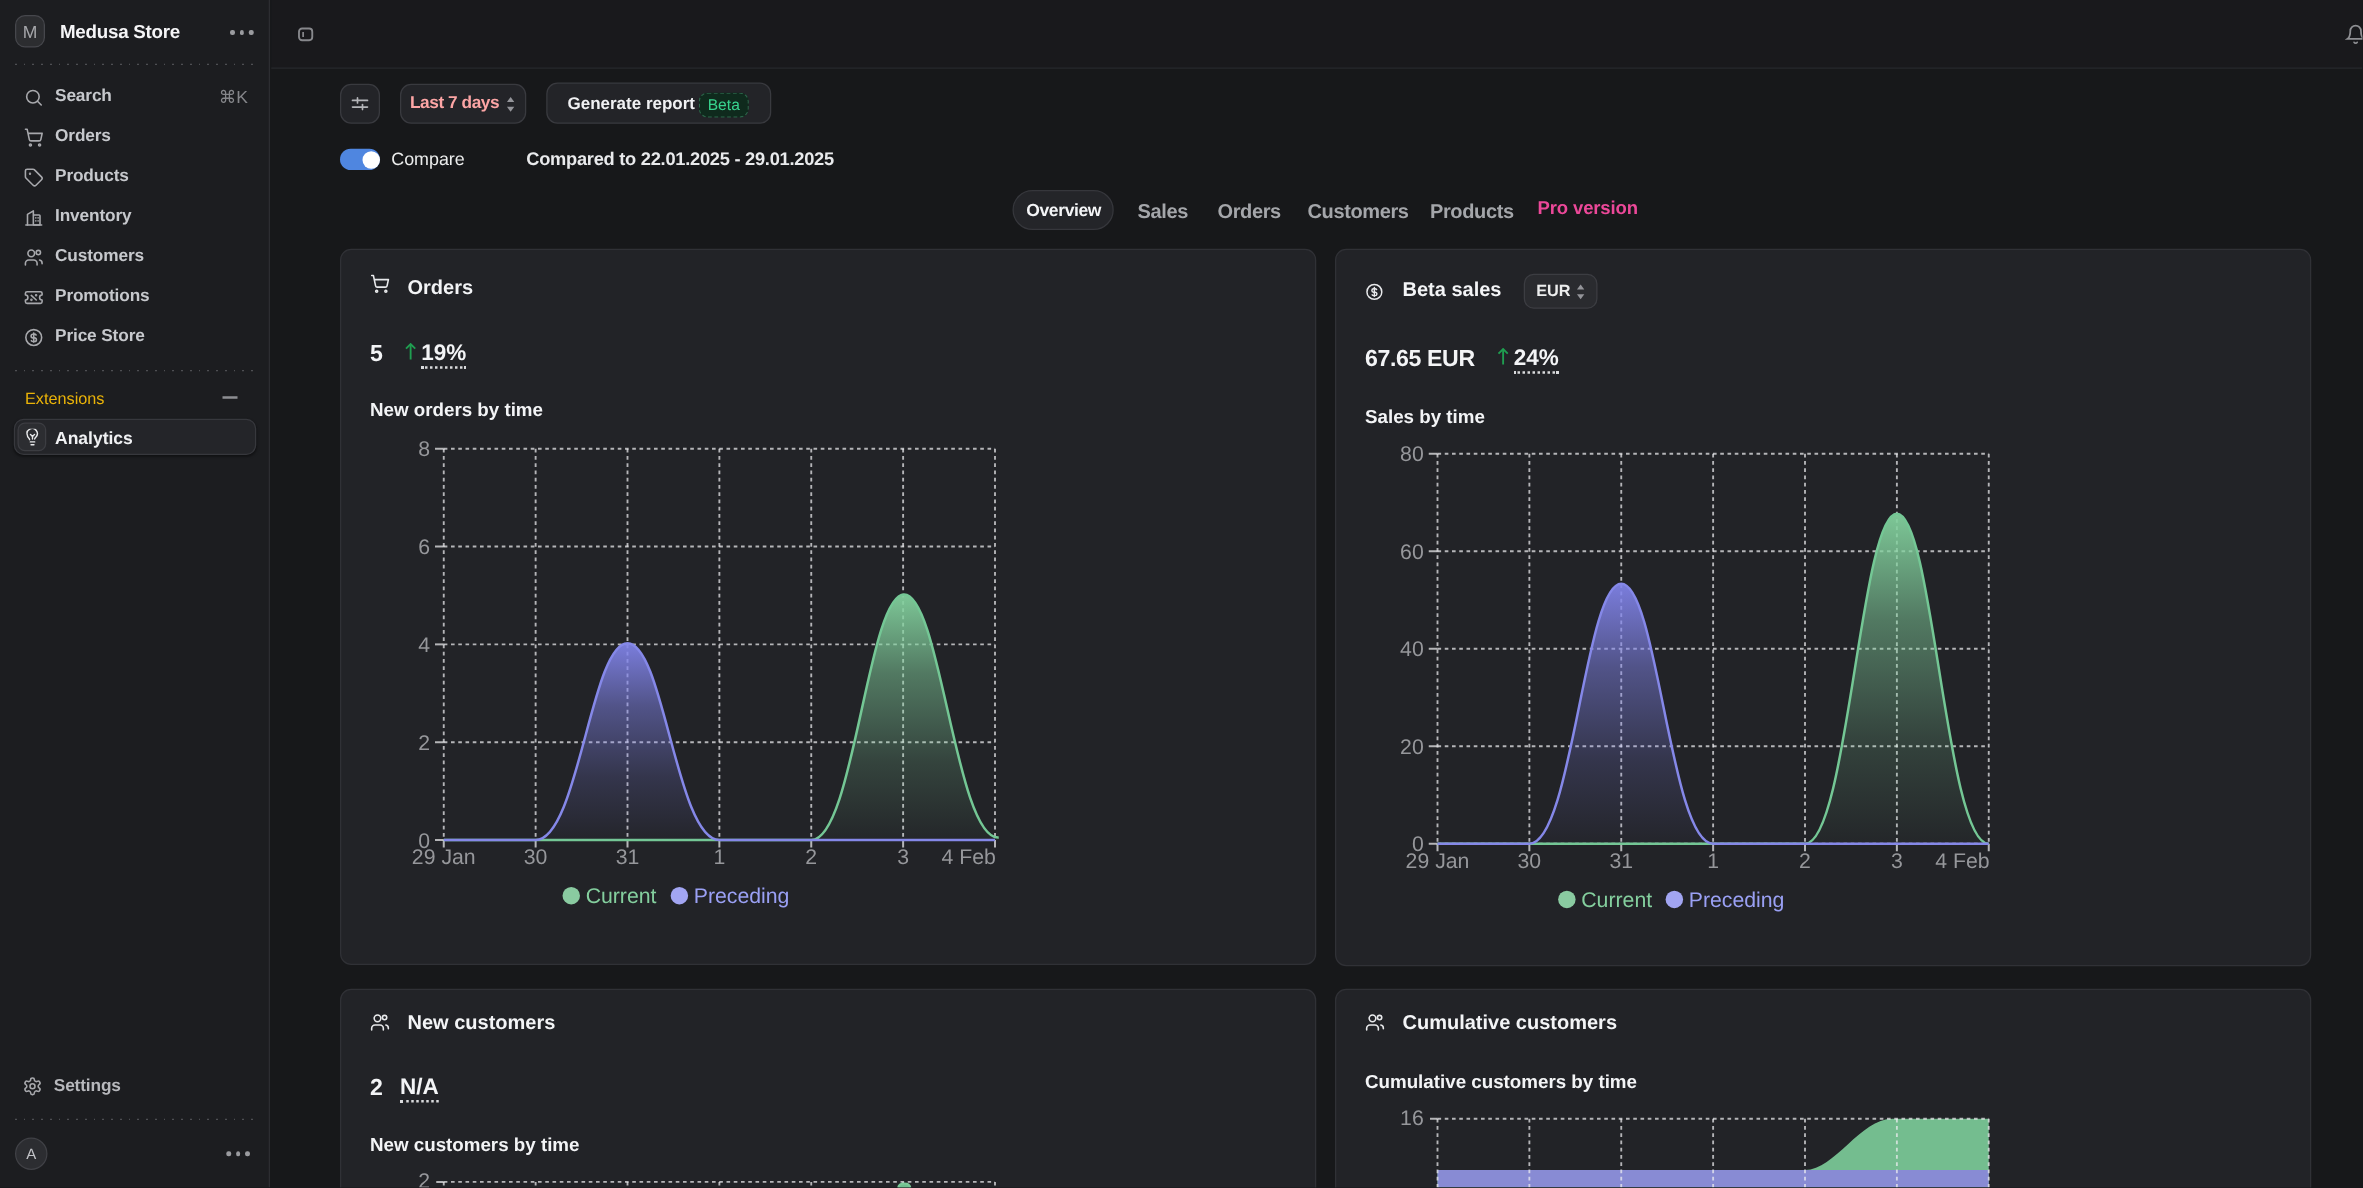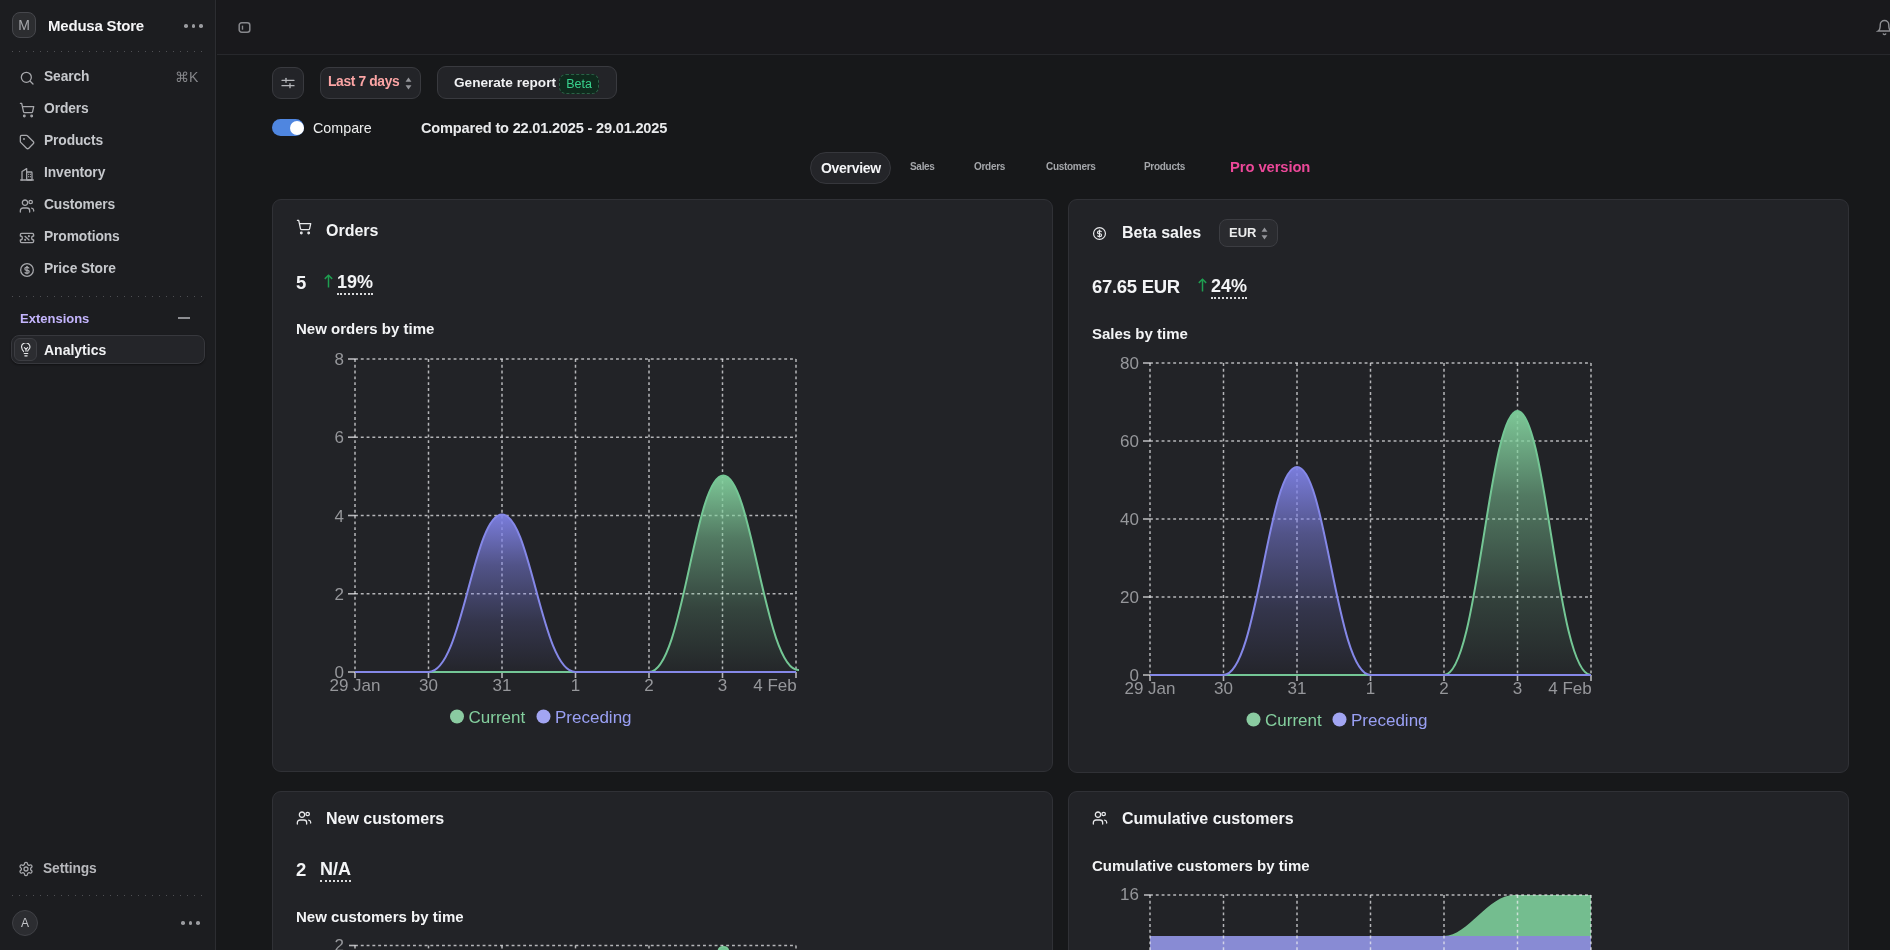--- a/index.html
+++ b/index.html
@@ -7,21 +7,21 @@
 .sidebar { position:absolute; left:0; top:0; width:216px; height:950px; background:#1c1d20; border-right:1px solid #2c2d31; }
 .topbar { position:absolute; left:217px; top:0; width:1673px; height:55px; background:#19191c; border-bottom:1px solid #27282c; }
 .navtxt { font-size:13.8px; color:#c6c8cc; font-weight:600; letter-spacing:-0.1px; }
 .dot3 { display:inline-block; width:3.5px; height:3.5px; border-radius:50%; background:#9a9b9f; margin-right:4px; vertical-align:top; }
 .dotdiv { background-image:repeating-linear-gradient(90deg,#4e4f53 0 1.3px,transparent 1.3px 7px); height:1.3px; }
 .card { position:absolute; background:#222327; border:1px solid #303136; border-radius:9px; }
 .ctitle { font-size:16px; font-weight:700; color:#f3f4f6; }
 .clabel { font-size:15px; font-weight:700; color:#f3f4f6; }
 .dotted { border-bottom:2.2px dotted #d9dadc; padding-bottom:0px; }
 svg text { font-family:"Liberation Sans",sans-serif; }
-.tab { font-size:10px; font-weight:600; color:#a4a6aa; letter-spacing:-0.1px; }
+.tab { font-size:16px; font-weight:600; color:#a4a6aa; letter-spacing:-0.1px; }
 </style></head><body>
 <div id="root">
 
 <div class="sidebar">
       <div class="abs" style="left:12px;top:12px;width:24px;height:26px;background:#2c2d30;border:1.5px solid #46474c;border-radius:8px;color:#a6a7ab;font-size:14px;font-weight:400;text-align:center;line-height:24px">M</div>
       <div class="abs" style="left:48px;top:17px;font-size:15px;font-weight:700;color:#f5f5f7;letter-spacing:-0.2px">Medusa Store</div>
       <div class="abs" style="left:184px;top:24px"><span class="dot3"></span><span class="dot3"></span><span class="dot3" style="margin-right:0"></span></div>
       <div class="abs dotdiv" style="left:12px;top:51px;width:192px;"></div>
       <svg class="abs" style="left:19px;top:70px" width="16" height="16" viewBox="0 0 24 24" fill="none" stroke="#a7a8ac" stroke-width="1.9" stroke-linecap="round" stroke-linejoin="round">
         <circle cx="11" cy="11" r="7.5"></circle>
@@ -64,21 +64,21 @@
         <circle cx="14.8" cy="9.2" r=".6" fill="#a7a8ac"></circle>
       </svg>
       <div class="abs navtxt" style="left:44px;top:229px">Promotions</div>
       <svg class="abs" style="left:19px;top:262px" width="16" height="16" viewBox="0 0 24 24" fill="none" stroke="#a7a8ac" stroke-width="1.9" stroke-linecap="round" stroke-linejoin="round">
         <circle cx="12" cy="12" r="9.5"></circle>
         <path d="M14.8 9a2.4 2.4 0 0 0-2-1H11a2.2 2.2 0 0 0 0 4.4h2a2.2 2.2 0 0 1 0 4.4h-1.8a2.4 2.4 0 0 1-2-1"></path>
         <path d="M12 6.5v11"></path>
       </svg>
       <div class="abs navtxt" style="left:44px;top:261px">Price Store</div>
       <div class="abs dotdiv" style="left:12px;top:296px;width:192px;"></div>
-      <div class="abs" style="left:20px;top:311px;font-size:13px;font-weight:700;color:#c4b5fd">Extensions</div>
+      <div class="abs" style="left:20px;top:311px;font-size:13px;font-weight:400;color:#eab308">Extensions</div>
       <div class="abs" style="left:178px;top:317px;width:12px;border-top:2px solid #8d8e92"></div>
       <div class="abs" style="left:11px;top:335px;width:194px;height:29px;background:#242529;border:1px solid #37383d;border-radius:8px;box-shadow:0 1px 2px rgba(0,0,0,0.4)"></div>
       <div class="abs" style="left:14px;top:338px;width:23px;height:23px;background:#2c2d31;border:1px solid #3c3d42;border-radius:6px"></div>
       <svg class="abs" style="left:18.5px;top:342.5px" width="14" height="14" viewBox="0 0 24 24" fill="none" stroke="#e8e9eb" stroke-width="1.9" stroke-linecap="round" stroke-linejoin="round">
         <path d="M15 14c.2-1 .7-1.7 1.5-2.5A7 7 0 1 0 5 9c0 1 .2 2.2 1.5 3.5.7.7 1.3 1.5 1.5 2.5"></path>
         <path d="M9.2 7.8 12 10.4l2.8-2.6"></path>
         <path d="M12 10.4V14"></path>
         <path d="M9 18h6"></path>
         <path d="M10 22h4"></path>
       </svg>

